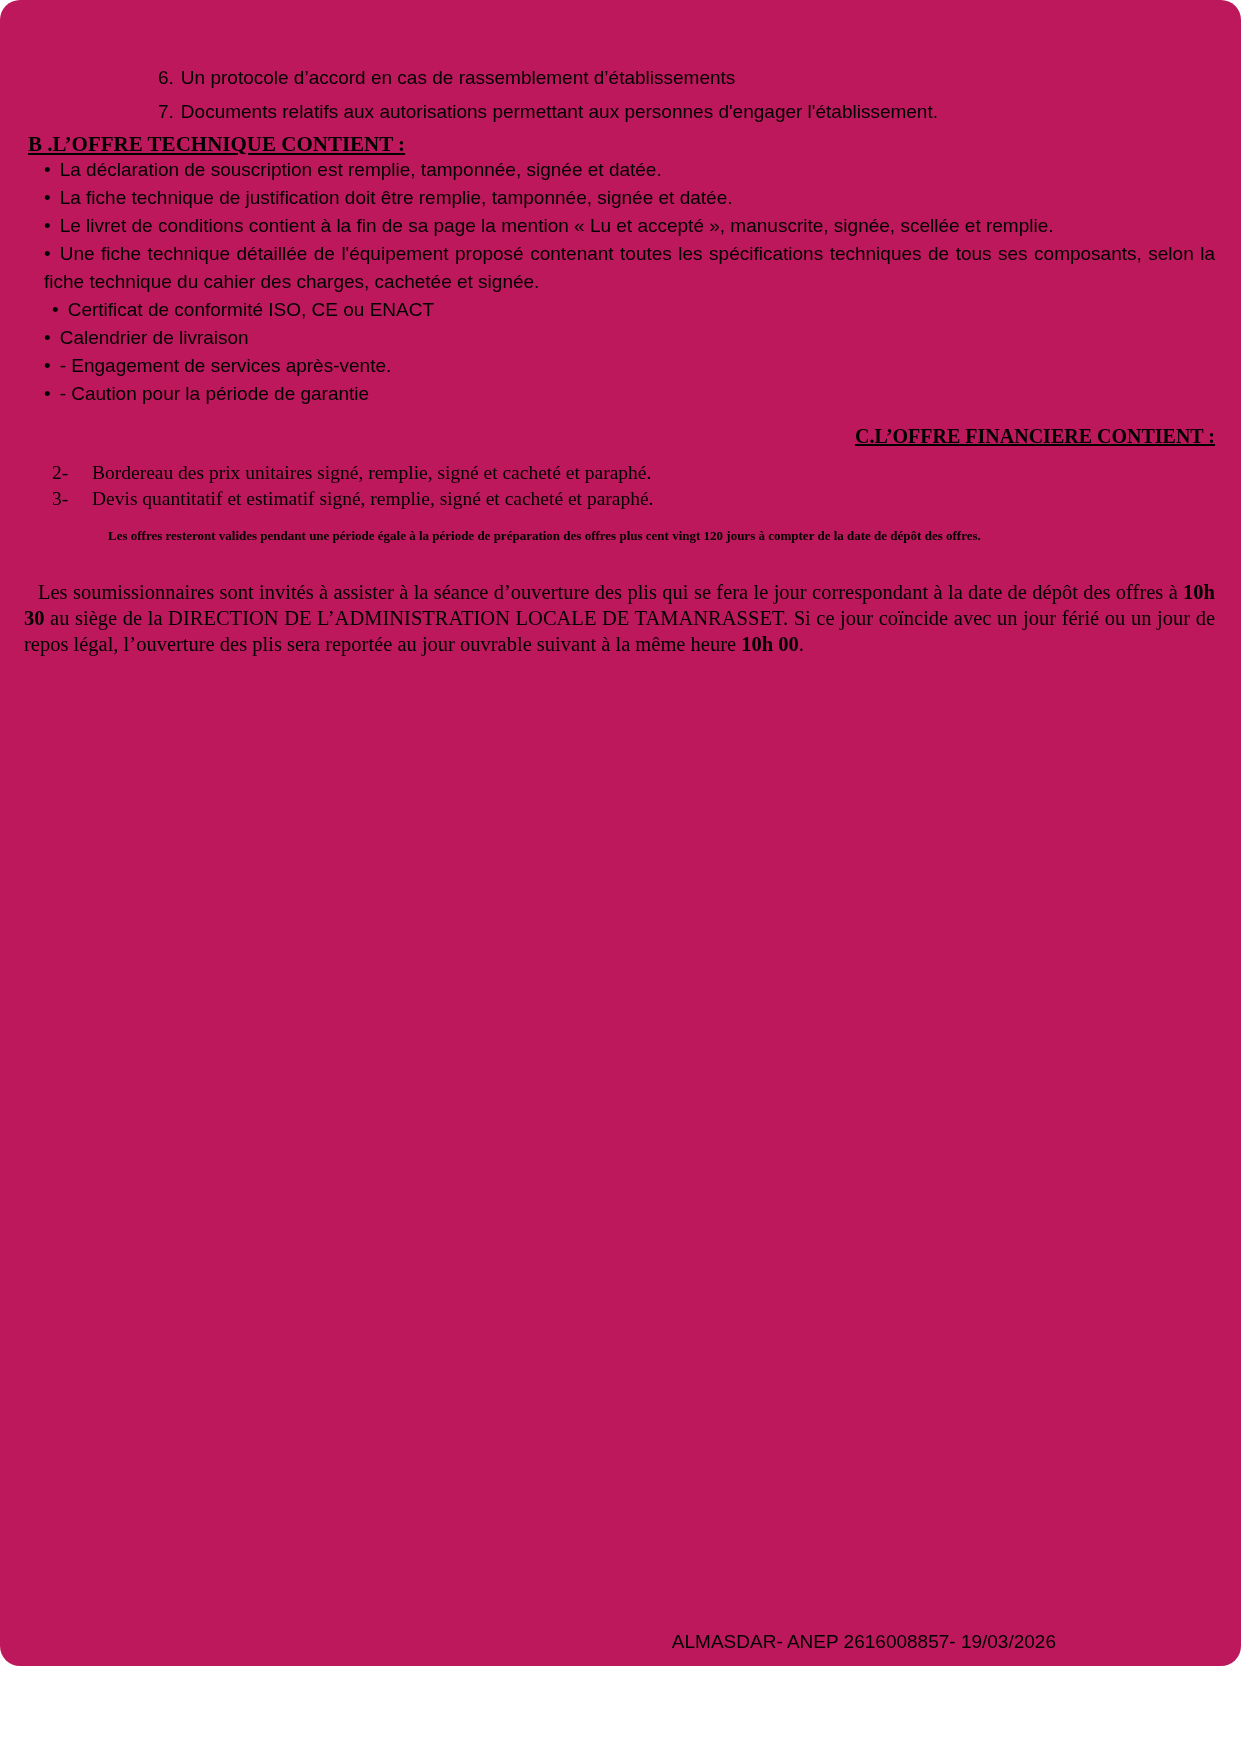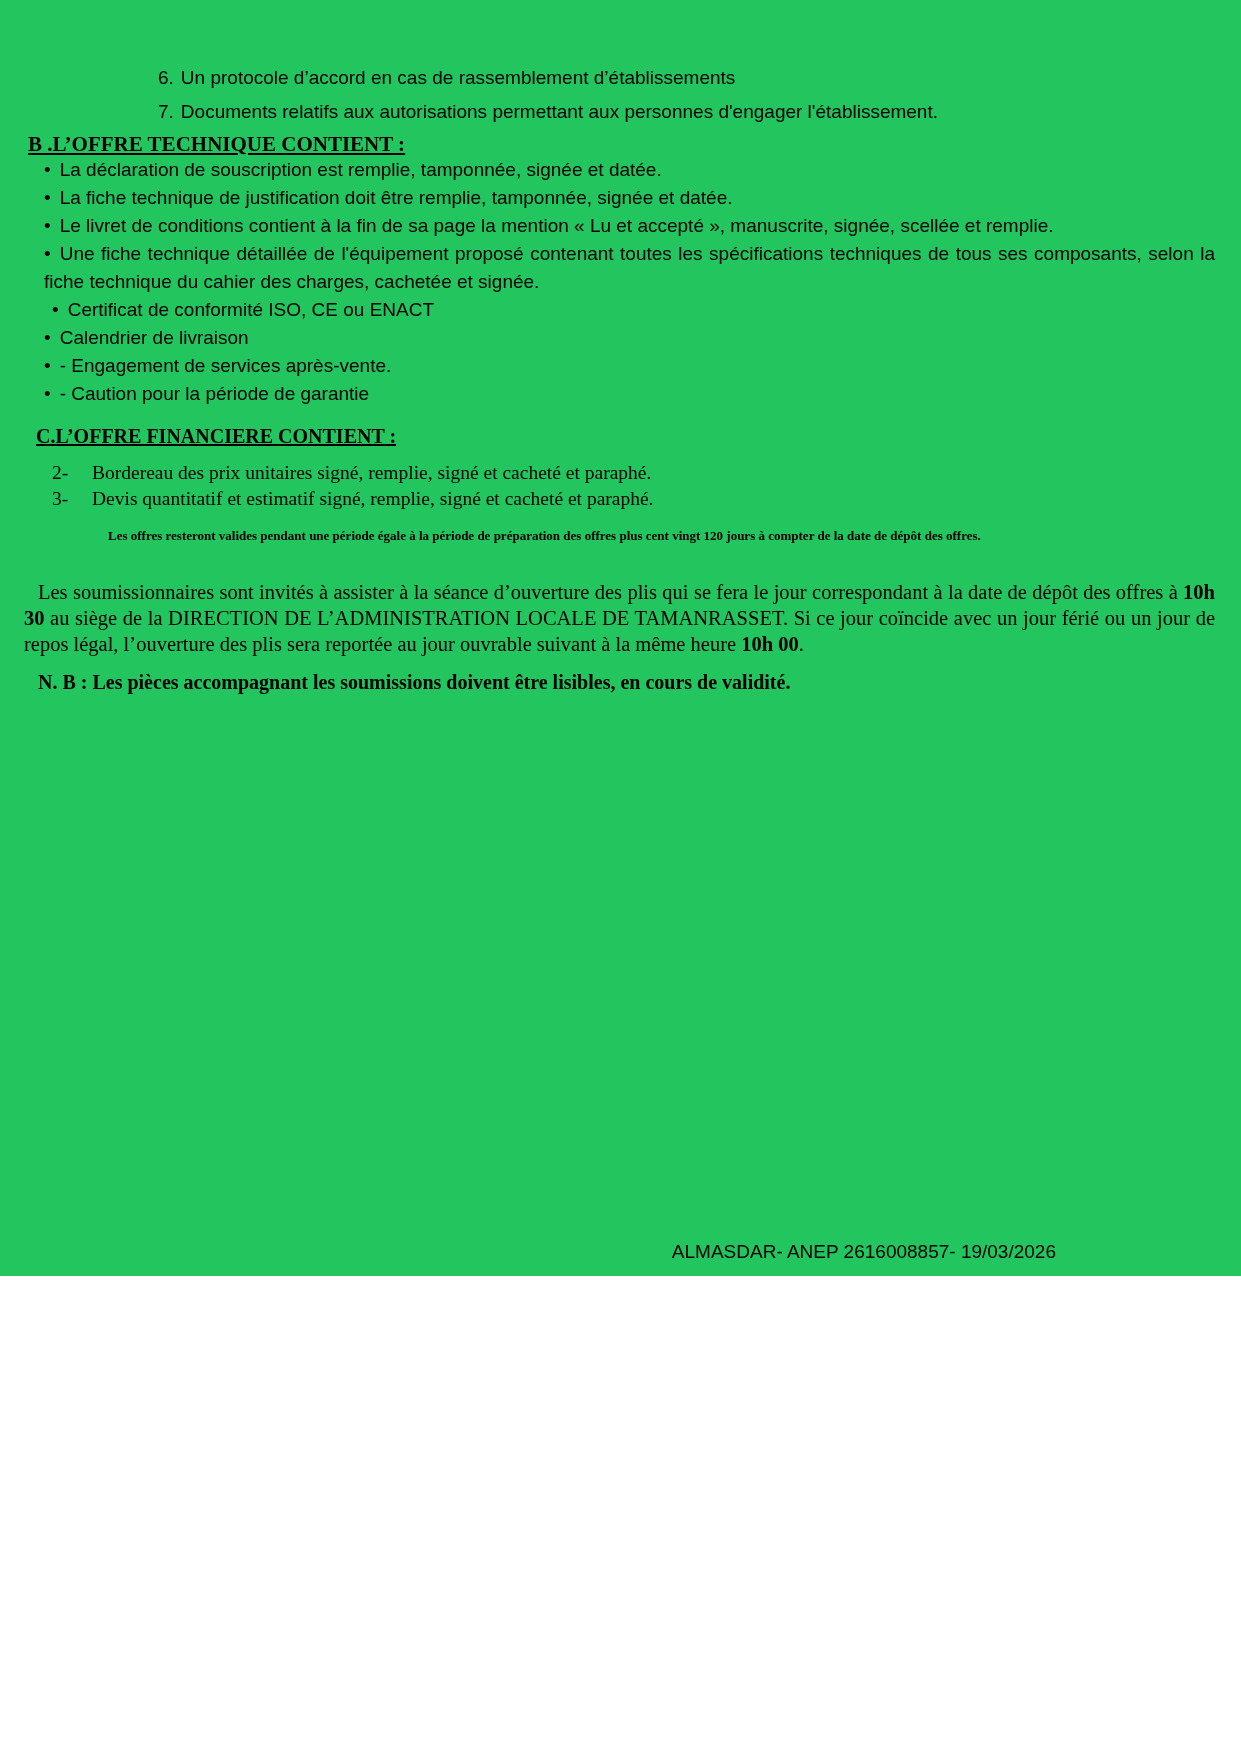--- a/index.html
+++ b/index.html
@@ -3,27 +3,28 @@
 <meta charset="utf-8">
 <style>
   html, body {
     margin: 0;
     padding: 0;
     background: #ffffff;
   }
   .page {
     position: relative;
     width: 1241px;
-    height: 1276px;
-    background: #22c55e;
+    height: 1666px;
+    background: #be185d;
     color: #000000;
     box-sizing: border-box;
     padding: 64px 26px 0 28px;
     font-family: "Liberation Serif", serif;
     overflow: hidden;
+    border-radius: 20px;
   }
   
   .top-list { margin: 0 0 0 130px; }
   .num-item {
     margin: 0 0 7px 0;
     font-family: "Liberation Sans", sans-serif;
     font-size: 19px;
     line-height: 27px;
   }
   .num-item .num { margin-right: 7px; }
@@ -37,20 +38,21 @@
     text-decoration: underline;
     line-height: 24px;
   }
   .heading-c {
     margin: 16px 0 12px 8px;
     font-family: "Liberation Serif", serif;
     font-size: 20px;
     font-weight: bold;
     text-decoration: underline;
     line-height: 24px;
+    text-align: right;
   }
 
   
   .bullets { }
   .bullet {
     margin: 0 0 0 16px;
     font-family: "Liberation Sans", sans-serif;
     font-size: 19px;
     line-height: 28px;
     text-align: justify;
@@ -156,17 +158,16 @@
     </p>
     <p class="c-item">
       <span class="cnum">3-</span><span>Devis quantitatif et estimatif signé, remplie, signé et cacheté et paraphé.</span>
     </p>
   </div>
 
   <p class="validity">Les offres resteront valides pendant une période égale à la période de préparation des offres plus cent vingt 120 jours à compter de la date de dépôt des offres.</p>
 
   <p class="opening"><span>Les soumissionnaires sont invités à assister à la séance d’ouverture des plis qui se fera le jour correspondant à la date de dépôt des offres à </span><span style="font-weight: bold;">10h 30</span><span> au siège de la DIRECTION DE L’ADMINISTRATION LOCALE DE TAMANRASSET. Si ce jour coïncide avec un jour férié ou un jour de repos légal, l’ouverture des plis sera reportée au jour ouvrable suivant à la même heure </span><span style="font-weight: bold;">10h 00</span><span>.</span></p>
 
-  <p class="nb">N. B : Les pièces accompagnant les soumissions doivent être lisibles, en cours de validité.</p>
 
   <div class="footer">ALMASDAR- ANEP 2616008857- 19/03/2026</div>
 
 </div>
 
 </body></html>

